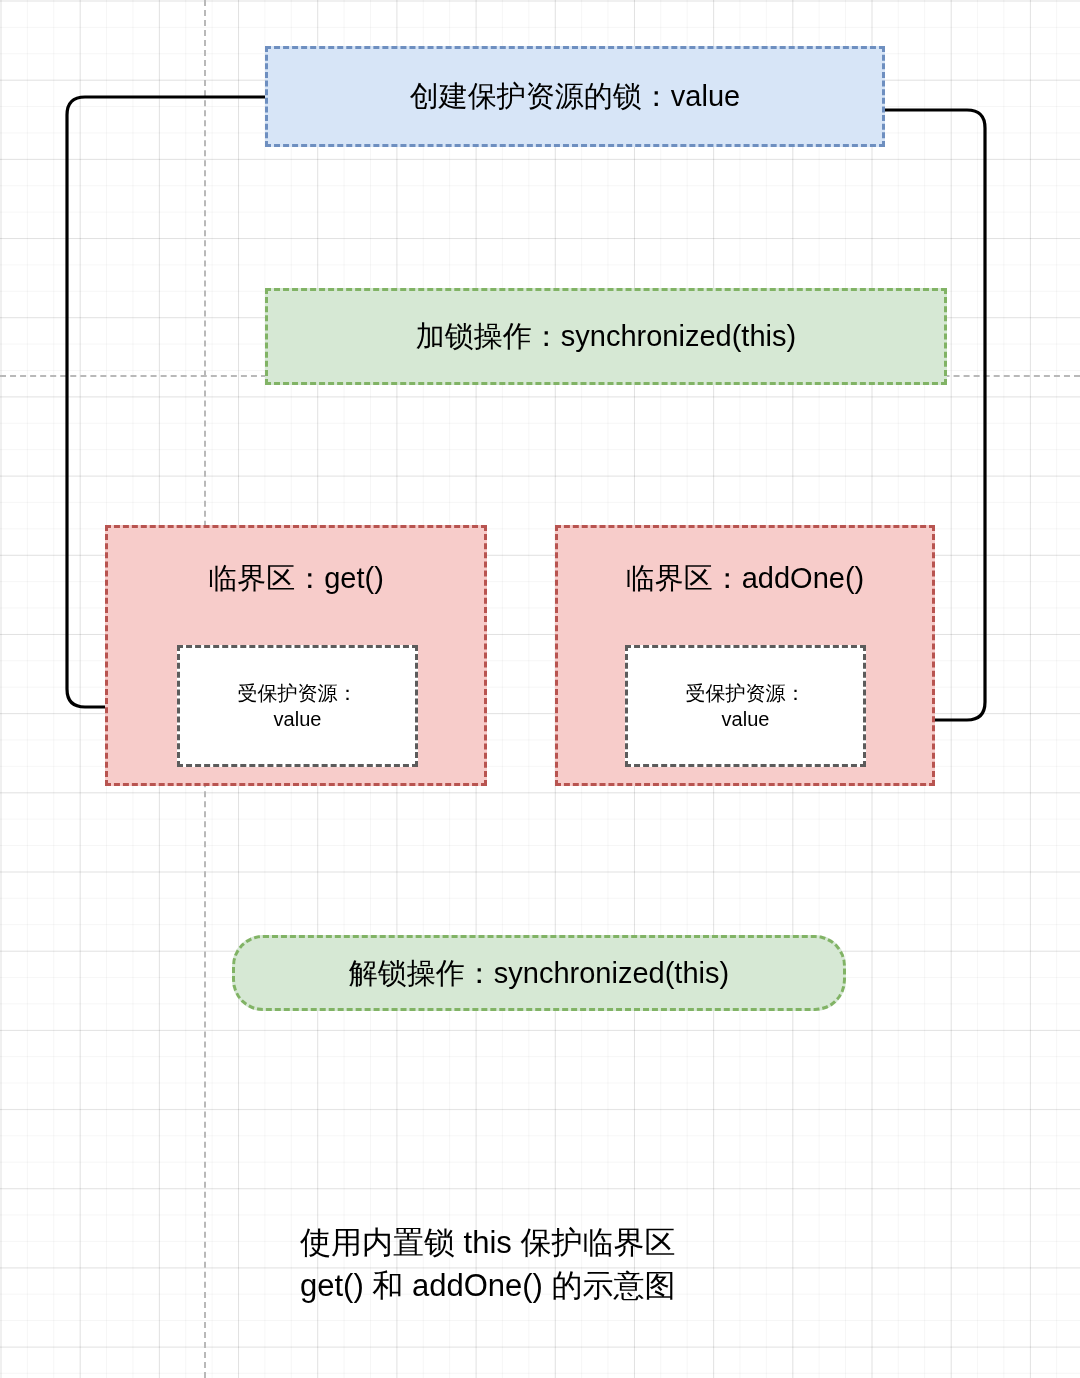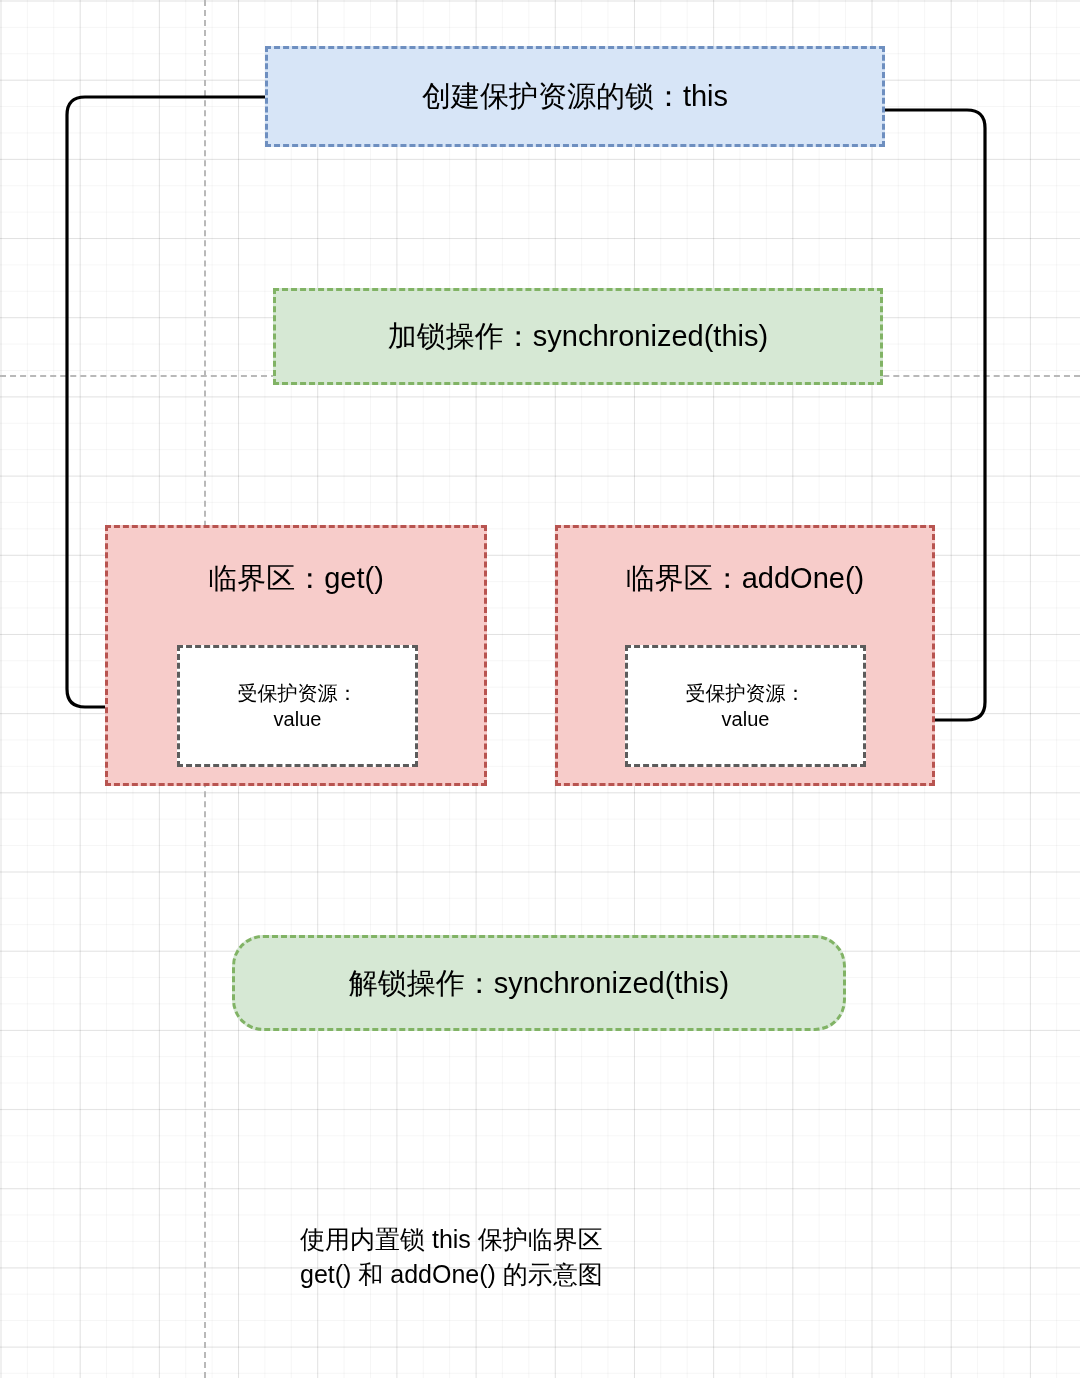--- a/index.html
+++ b/index.html
@@ -81,21 +81,21 @@
   }
   .node-white {
     background: #ffffff;
     border: 3px dashed #5c5c5c;
     font-size: 20px;
     line-height: 1.3;
   }
 
   .caption {
     position: absolute;
-    font-size: 25px;
+    font-size: 31px;
     line-height: 1.38;
     color: #000000;
     text-align: left;
     white-space: pre-line;
   }
 
   svg.edges {
     position: absolute;
     left: 0;
     top: 0;
@@ -129,43 +129,43 @@
       <polygon points="178,707 152,696 152,718"></polygon>
     </g>
 
     <g>
       <path d="M 885 110 L 967 110 Q 985 110 985 128 L 985 702 Q 985 720 967 720 L 892 720"></path>
       <polygon points="874,720 900,709 900,731"></polygon>
     </g>
   </svg>
 
   <div class="node node-blue" style="left:265px; top:46px; width:620px; height:101px;">
-    <span>创建保护资源的锁：this</span>
+    <span>创建保护资源的锁：value</span>
   </div>
 
-  <div class="node node-green" style="left:273px; top:288px; width:610px; height:97px;">
+  <div class="node node-green" style="left:265px; top:288px; width:682px; height:97px;">
     <span>加锁操作：synchronized(this)</span>
   </div>
 
   <div class="node node-pink" style="left:105px; top:525px; width:382px; height:261px;">
     <span>临界区：get()</span>
   </div>
   <div class="node node-white" style="left:177px; top:645px; width:241px; height:122px;">
     <span>受保护资源：</span>
     <span>value</span>
   </div>
 
   <div class="node node-pink" style="left:555px; top:525px; width:380px; height:261px;">
     <span>临界区：addOne()</span>
   </div>
   <div class="node node-white" style="left:625px; top:645px; width:241px; height:122px;">
     <span>受保护资源：</span>
     <span>value</span>
   </div>
 
-  <div class="node node-green" style="left:232px; top:935px; width:614px; height:96px;border-radius:31px;">
+  <div class="node node-green" style="left:232px; top:935px; width:614px; height:76px;border-radius:31px;">
     <span>解锁操作：synchronized(this)</span>
   </div>
 
   <div class="caption" style="left:300px; top:1222px; width:600px;">使用内置锁 this 保护临界区
 get() 和 addOne() 的示意图</div>
 
 </div>
 
 </body></html>

